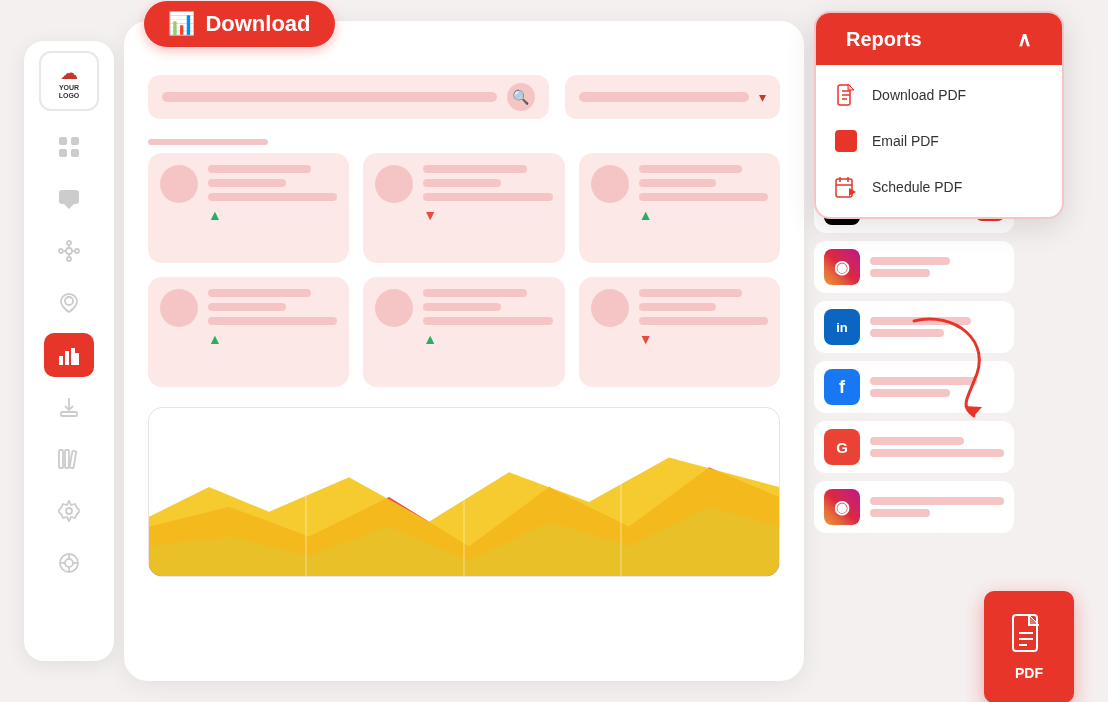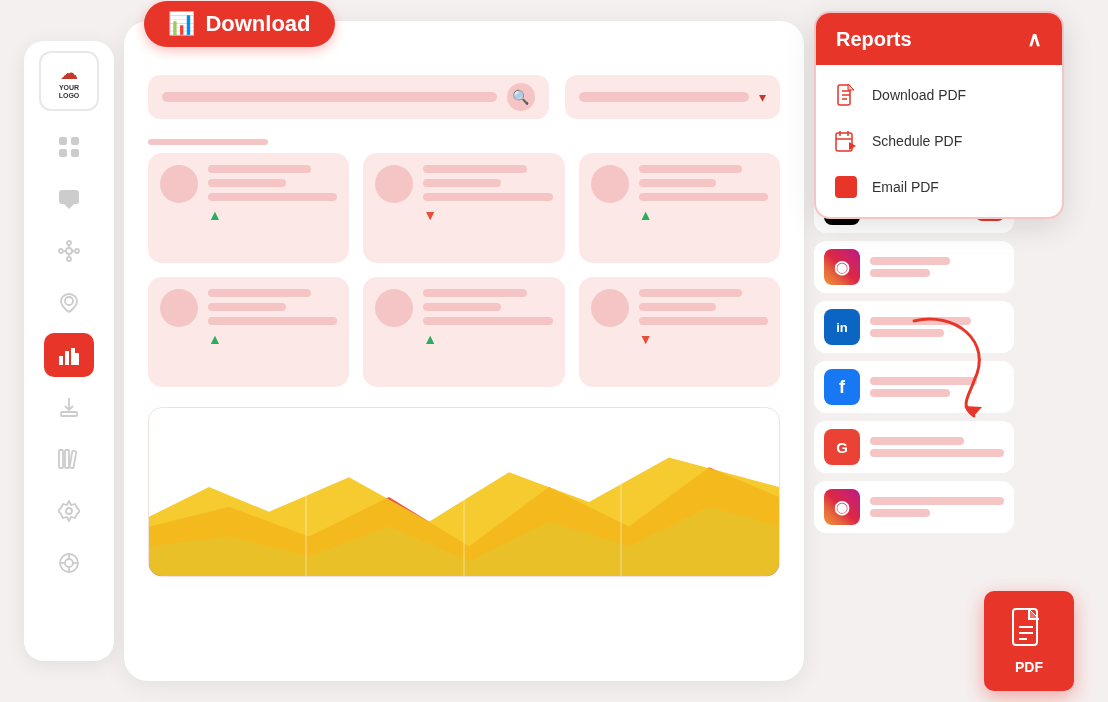--- a/index.html
+++ b/index.html
@@ -346,21 +346,21 @@
       border-radius: 16px;
       padding: 0;
       box-shadow: 0 8px 30px rgba(0,0,0,0.12);
       border: 2px solid #f5c5c5;
       z-index: 30;
     }
 
     .reports-header {
       background: #e8352a;
       border-radius: 14px 14px 0 0;
-      padding: 14px 20px;
+      padding: 14px 30px;
       display: flex;
       align-items: center;
       justify-content: space-between;
     }
 
     .reports-title {
       color: white;
       font-size: 20px;
       font-weight: 700;
     }
@@ -401,21 +401,21 @@
       color: #333;
       font-weight: 500;
     }
 
     
     .pdf-icon {
       position: absolute;
       left: 960px;
       top: 570px;
       width: 90px;
-      height: 100px;
+      height: 112px;
       background: #e8352a;
       border-radius: 10px 10px 10px 10px;
       display: flex;
       flex-direction: column;
       align-items: center;
       justify-content: center;
       z-index: 30;
       box-shadow: 0 6px 20px rgba(232,53,42,0.4);
     }
 
@@ -716,35 +716,35 @@
               <line x1="6" y1="7" x2="14" y2="7" stroke="#e8352a" stroke-width="1.5"></line>
               <line x1="6" y1="11" x2="14" y2="11" stroke="#e8352a" stroke-width="1.5"></line>
               <line x1="6" y1="15" x2="11" y2="15" stroke="#e8352a" stroke-width="1.5"></line>
               <polygon points="12,0 18,6 12,6" fill="#f5c5c5" stroke="#e8352a" stroke-width="1"></polygon>
             </svg>
         </div>
         <span class="report-item-label">Download PDF</span>
       </div>
       <div class="report-item">
         <div class="report-item-icon">
+          <div style="width:22px;height:22px;background:#e8352a;border-radius:4px;"></div>
+        </div>
+        <span class="report-item-label">Email PDF</span>
+      </div>
+      <div class="report-item">
+        <div class="report-item-icon">
           <svg width="22" height="22" viewBox="0 0 22 22" fill="none">
               <rect x="1" y="3" width="16" height="18" rx="2" fill="none" stroke="#e8352a" stroke-width="1.5"></rect>
               <line x1="5" y1="1" x2="5" y2="6" stroke="#e8352a" stroke-width="1.5"></line>
               <line x1="13" y1="1" x2="13" y2="6" stroke="#e8352a" stroke-width="1.5"></line>
               <line x1="1" y1="9" x2="17" y2="9" stroke="#e8352a" stroke-width="1.5"></line>
               <polygon points="14,12 21,16 14,20" fill="#e8352a"></polygon>
             </svg>
         </div>
         <span class="report-item-label">Schedule PDF</span>
-      </div>
-      <div class="report-item">
-        <div class="report-item-icon">
-          <div style="width:22px;height:22px;background:#e8352a;border-radius:4px;"></div>
-        </div>
-        <span class="report-item-label">Email PDF</span>
       </div>
     </div>
   </div>
 
   <svg class="arrow-decoration" viewBox="0 0 120 120">
     <path d="M20 20 C 60 10, 100 40, 80 80 C 75 95, 65 105, 80 115" fill="none" stroke="#e8352a" stroke-width="3" stroke-linecap="round"></path>
     <polygon points="80,115 70,105 88,106" fill="#e8352a"></polygon>
   </svg>
 
   <div class="pdf-icon">

